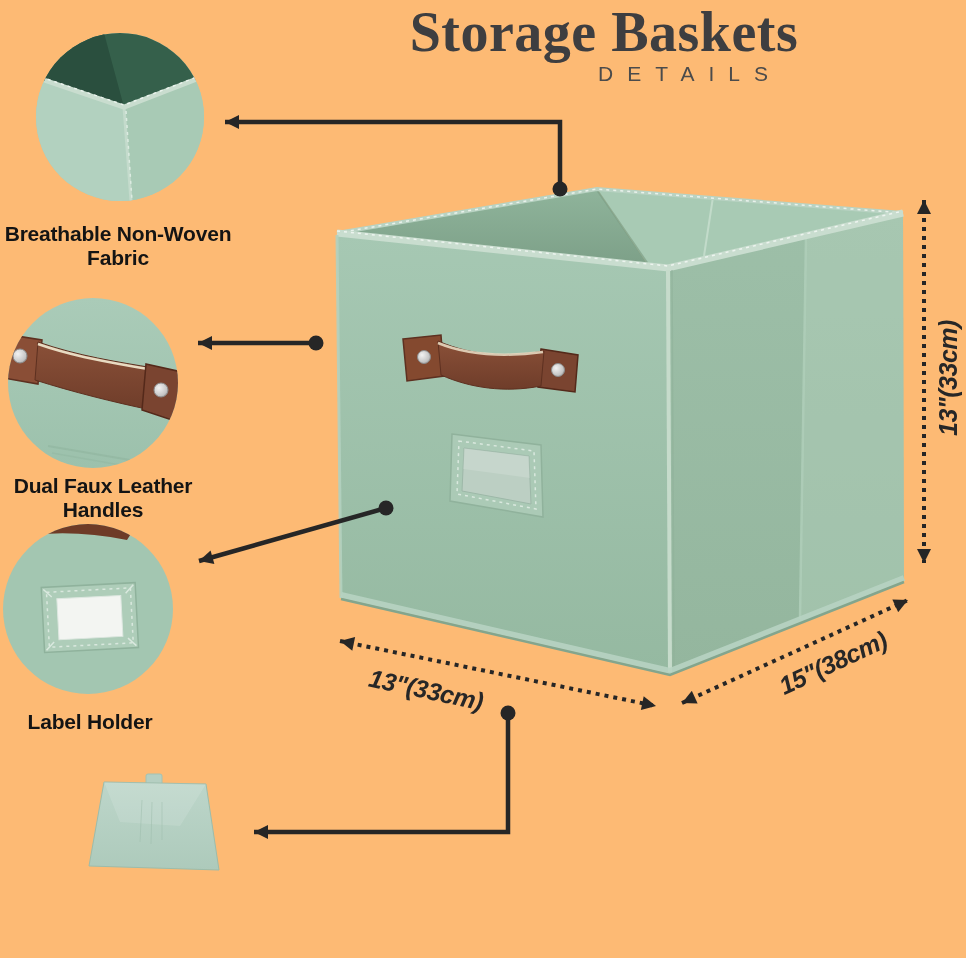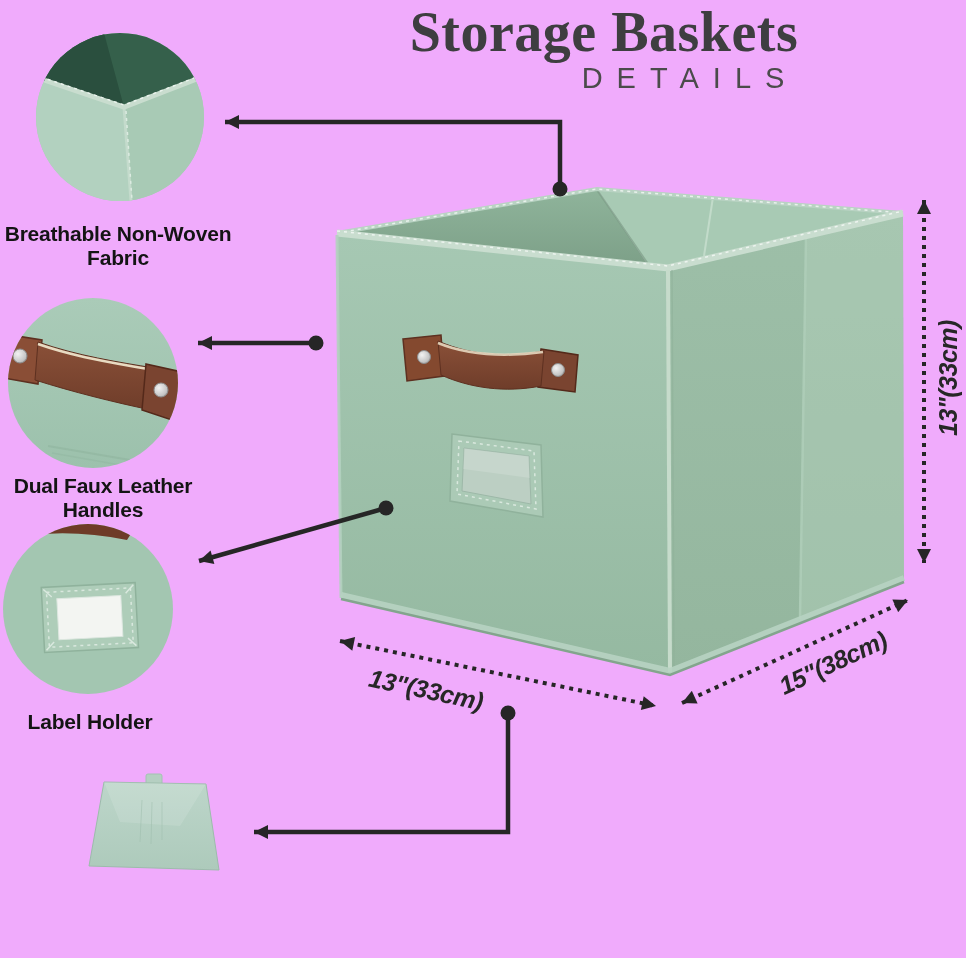--- a/index.html
+++ b/index.html
@@ -1,21 +1,21 @@
 <!DOCTYPE html>
 <html style="--c-mint: #9fc2ac; --c-mint-light: #aecfbc; --c-mint-mid: #9bbda6; --c-mint-dark: #86aa92; --c-interior-dark: #35604b; --c-rim-light: #c9ddcf; --c-leather: #7d4834; --c-leather-dark: #5d3020; --c-window-white: #f3f5f2; --c-line-dark: #262626;"><head>
 <meta charset="utf-8">
 <style>
   html,body{margin:0;padding:0;background:#ffffff;}
-  #canvas{position:relative;width:966px;height:958px;background:#f0abfc;overflow:hidden;
+  #canvas{position:relative;width:966px;height:958px;background:#fdba74;overflow:hidden;
           font-family:"Liberation Sans",sans-serif;}
   .abs{position:absolute;}
   .title{font-family:"Liberation Serif",serif;font-weight:700;font-size:56px;color:#3e3e40;
          white-space:nowrap;transform:translateX(-50%);letter-spacing:0.5px;}
-  .subtitle{font-size:29px;font-weight:400;letter-spacing:14px;color:#4b4b4b;
+  .subtitle{font-size:21px;font-weight:400;letter-spacing:14px;color:#4b4b4b;
             white-space:nowrap;transform:translateX(-50%);}
   .clabel{font-weight:700;font-size:21px;line-height:1.12;color:#141414;text-align:center;
           letter-spacing:-0.2px;}
   .dim{font-weight:700;font-style:italic;font-size:25px;color:#272727;white-space:nowrap;
        letter-spacing:-0.5px;transform-origin:center;}
   .circle{border-radius:50%;overflow:hidden;}
   svg{display:block;}
   .stitch{stroke-dasharray:3 4;stroke-linecap:butt;fill:none;}
 </style>
 </head>

